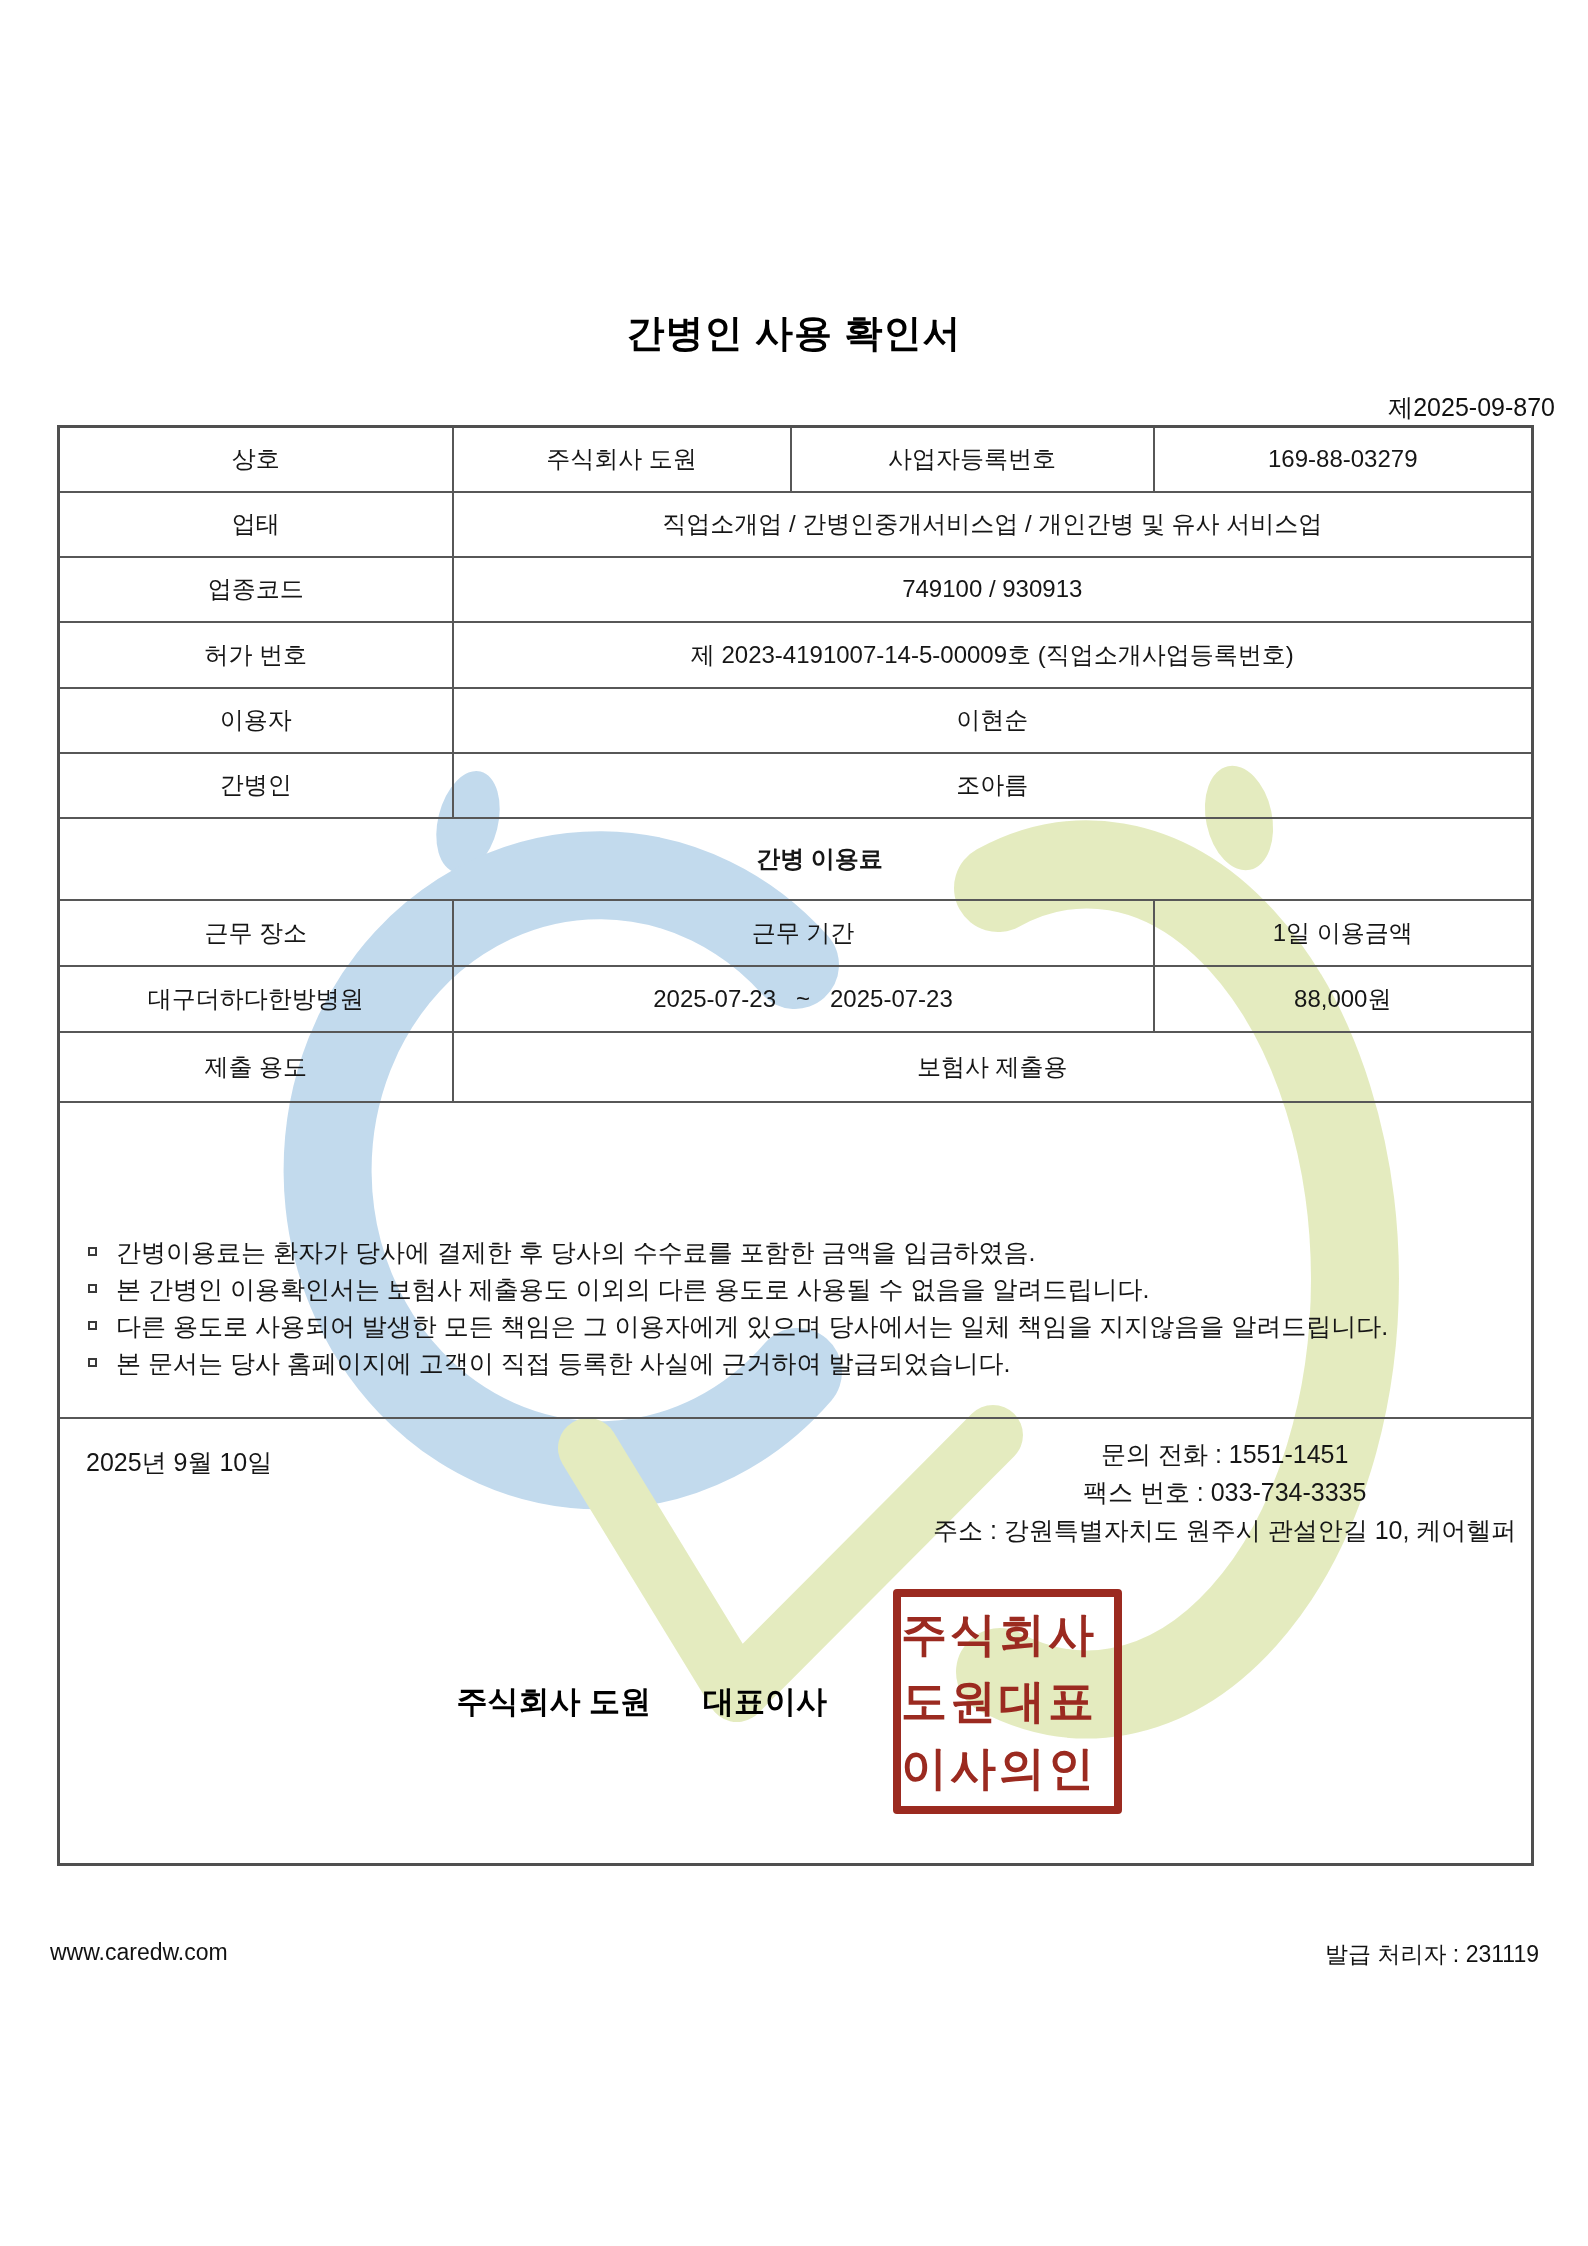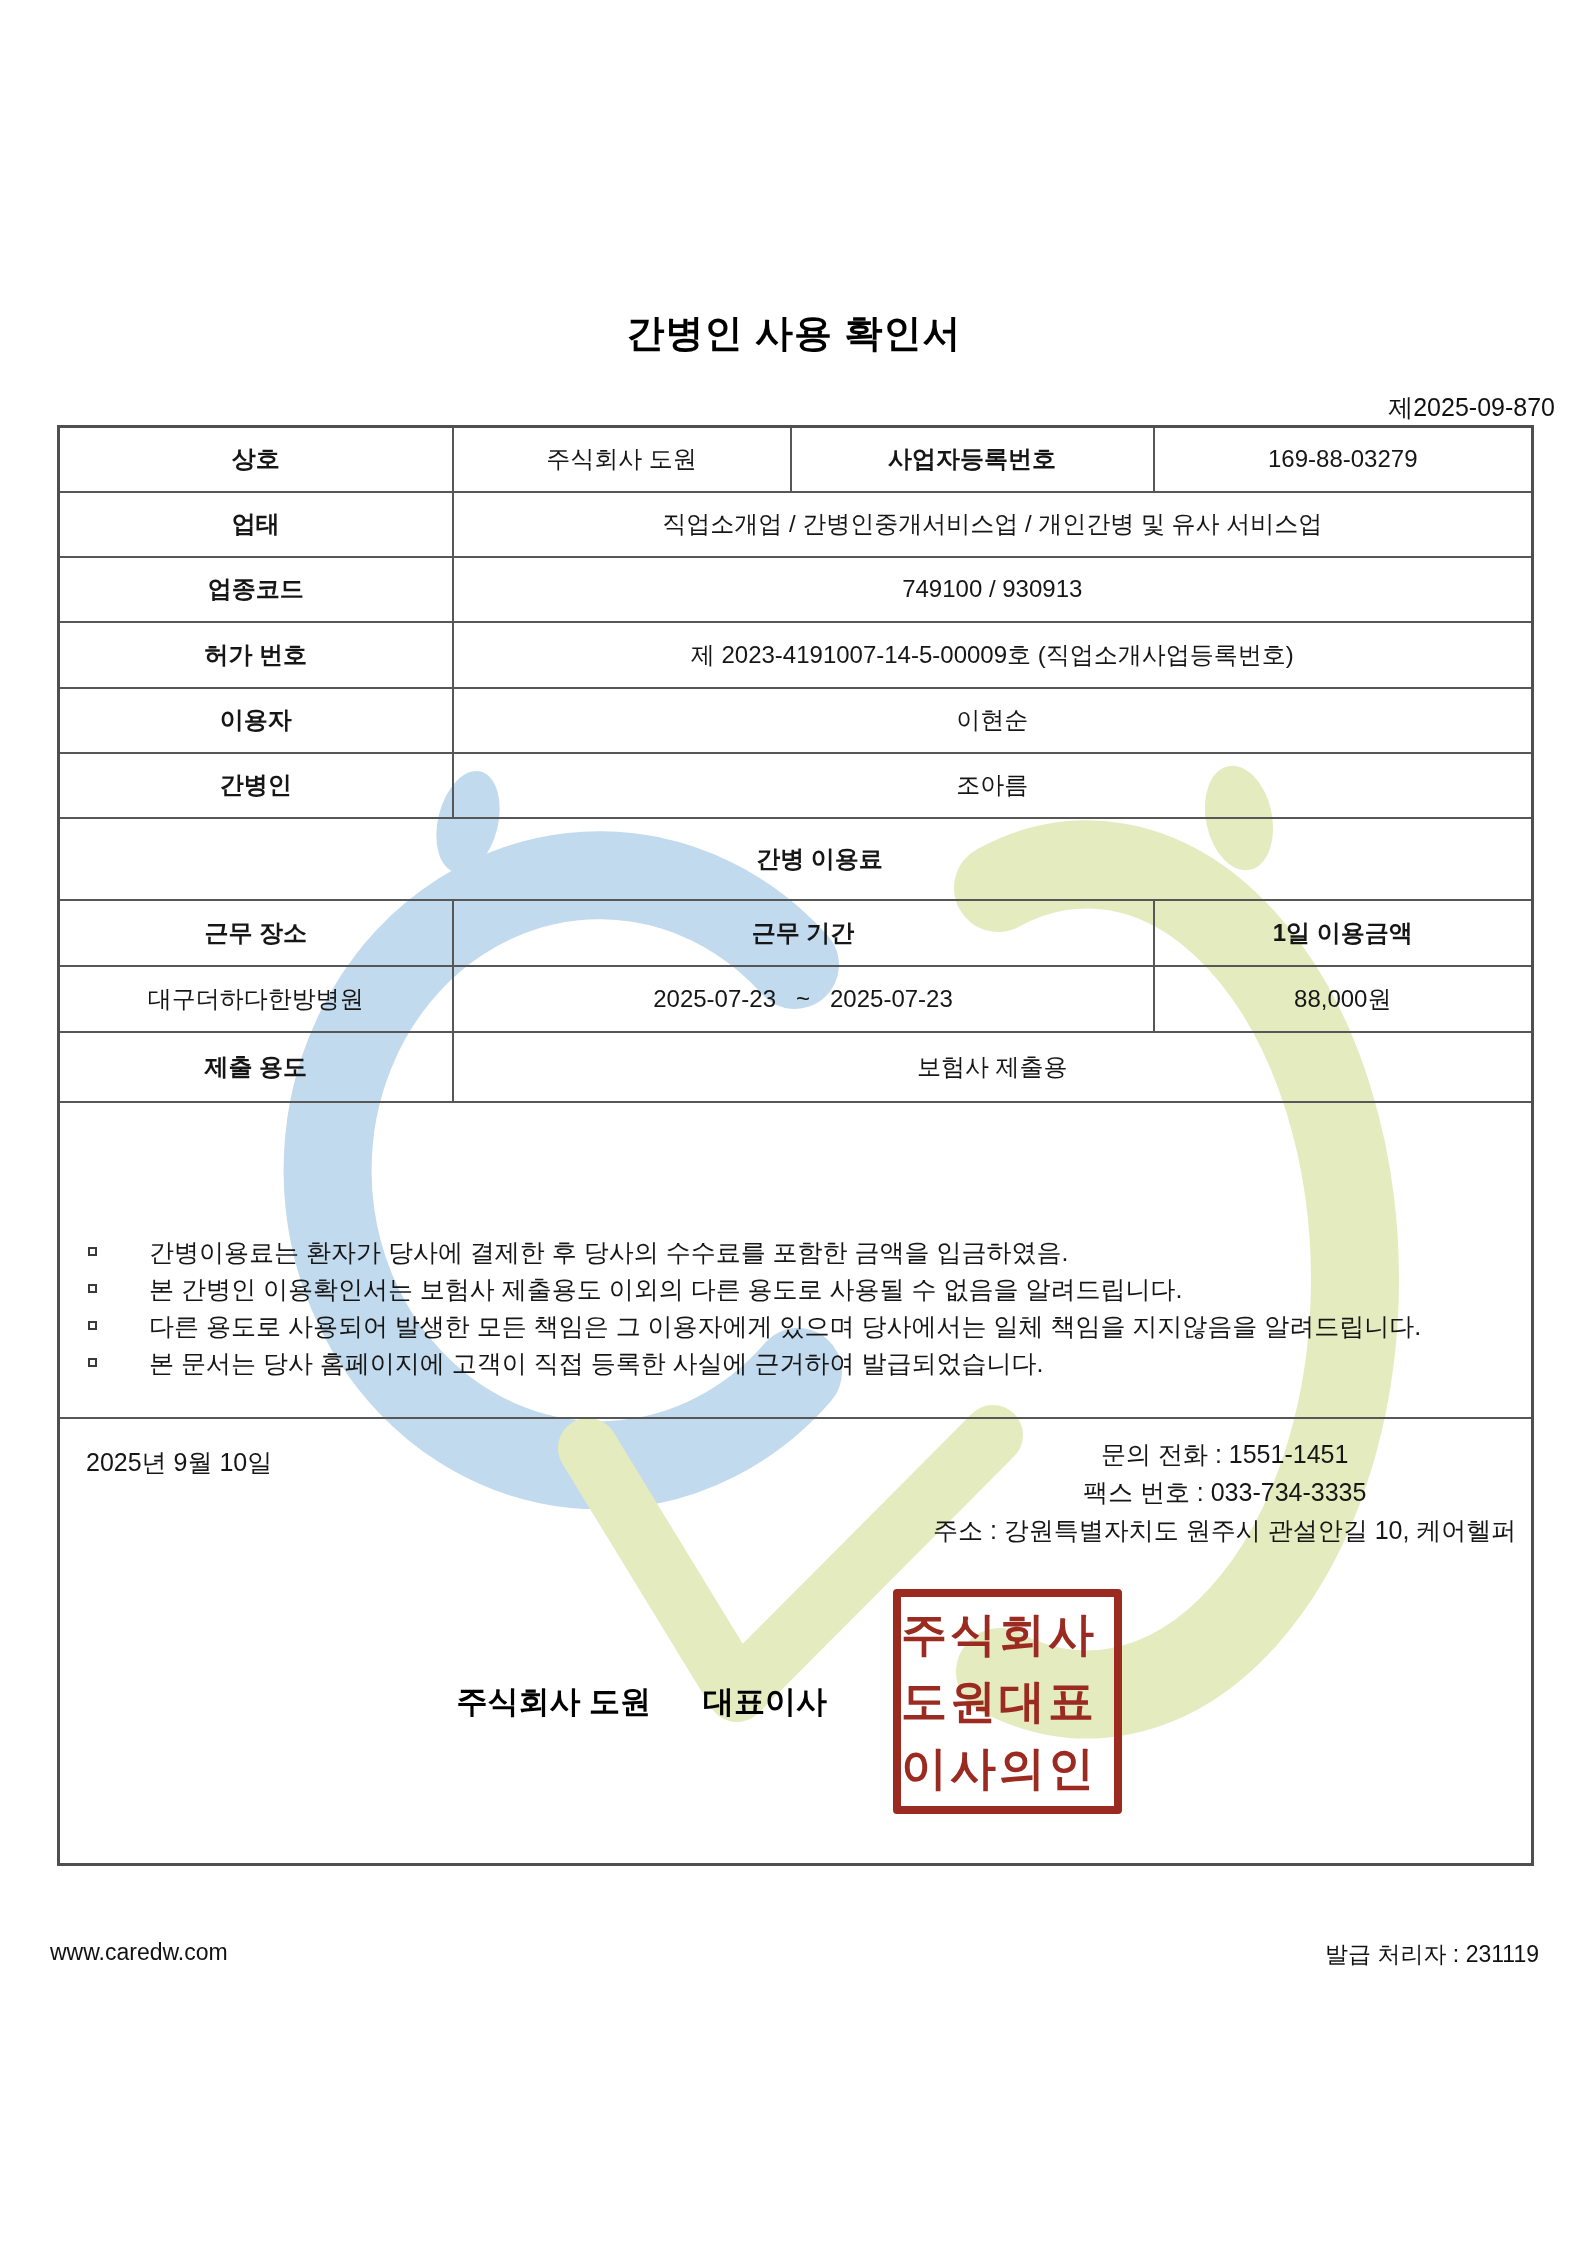--- a/index.html
+++ b/index.html
@@ -23,25 +23,25 @@
     border-collapse: collapse; table-layout: fixed; z-index: 1;
     background: transparent;
   }
   table.main td {
     border: 2px solid #575757;
     text-align: center; vertical-align: middle;
     font-size: 24px; color: #161616;
     overflow: hidden;
   }
   table.main { border: 3px solid #4f4f4f; }
-  .b { font-weight: bold; }
+  .b { font-weight: normal; }
   .fee-title td { font-size: 31px; font-weight: bold; padding-left: 48px; }
   td.block { padding: 0; text-align: left; vertical-align: top; position: relative; }
   .notes-list { padding: 96px 20px 0 28px; }
-  .note-line { display: flex; align-items: flex-start; line-height: 37px; font-size: 25px; gap: 33px; }
+  .note-line { display: flex; align-items: flex-start; line-height: 37px; font-size: 25px; }
   .bullet-sq {
     width: 9px; height: 9px; border: 2px solid #3a3a3a;
     margin: 13px 19px 0 0; flex-shrink: 0; background: transparent;
   }
   .issue-date { position: absolute; left: 26px; top: 27px; font-size: 25px; }
   .contact { position: absolute; left: 873px; top: 16px; font-size: 25px; line-height: 38px; text-align: center; }
   .signature {
     position: absolute; left: 0; top: 262px; width: 833px;
     display: flex; justify-content: flex-end; gap: 52px;
     font-size: 31px; font-weight: bold; color: #000;

